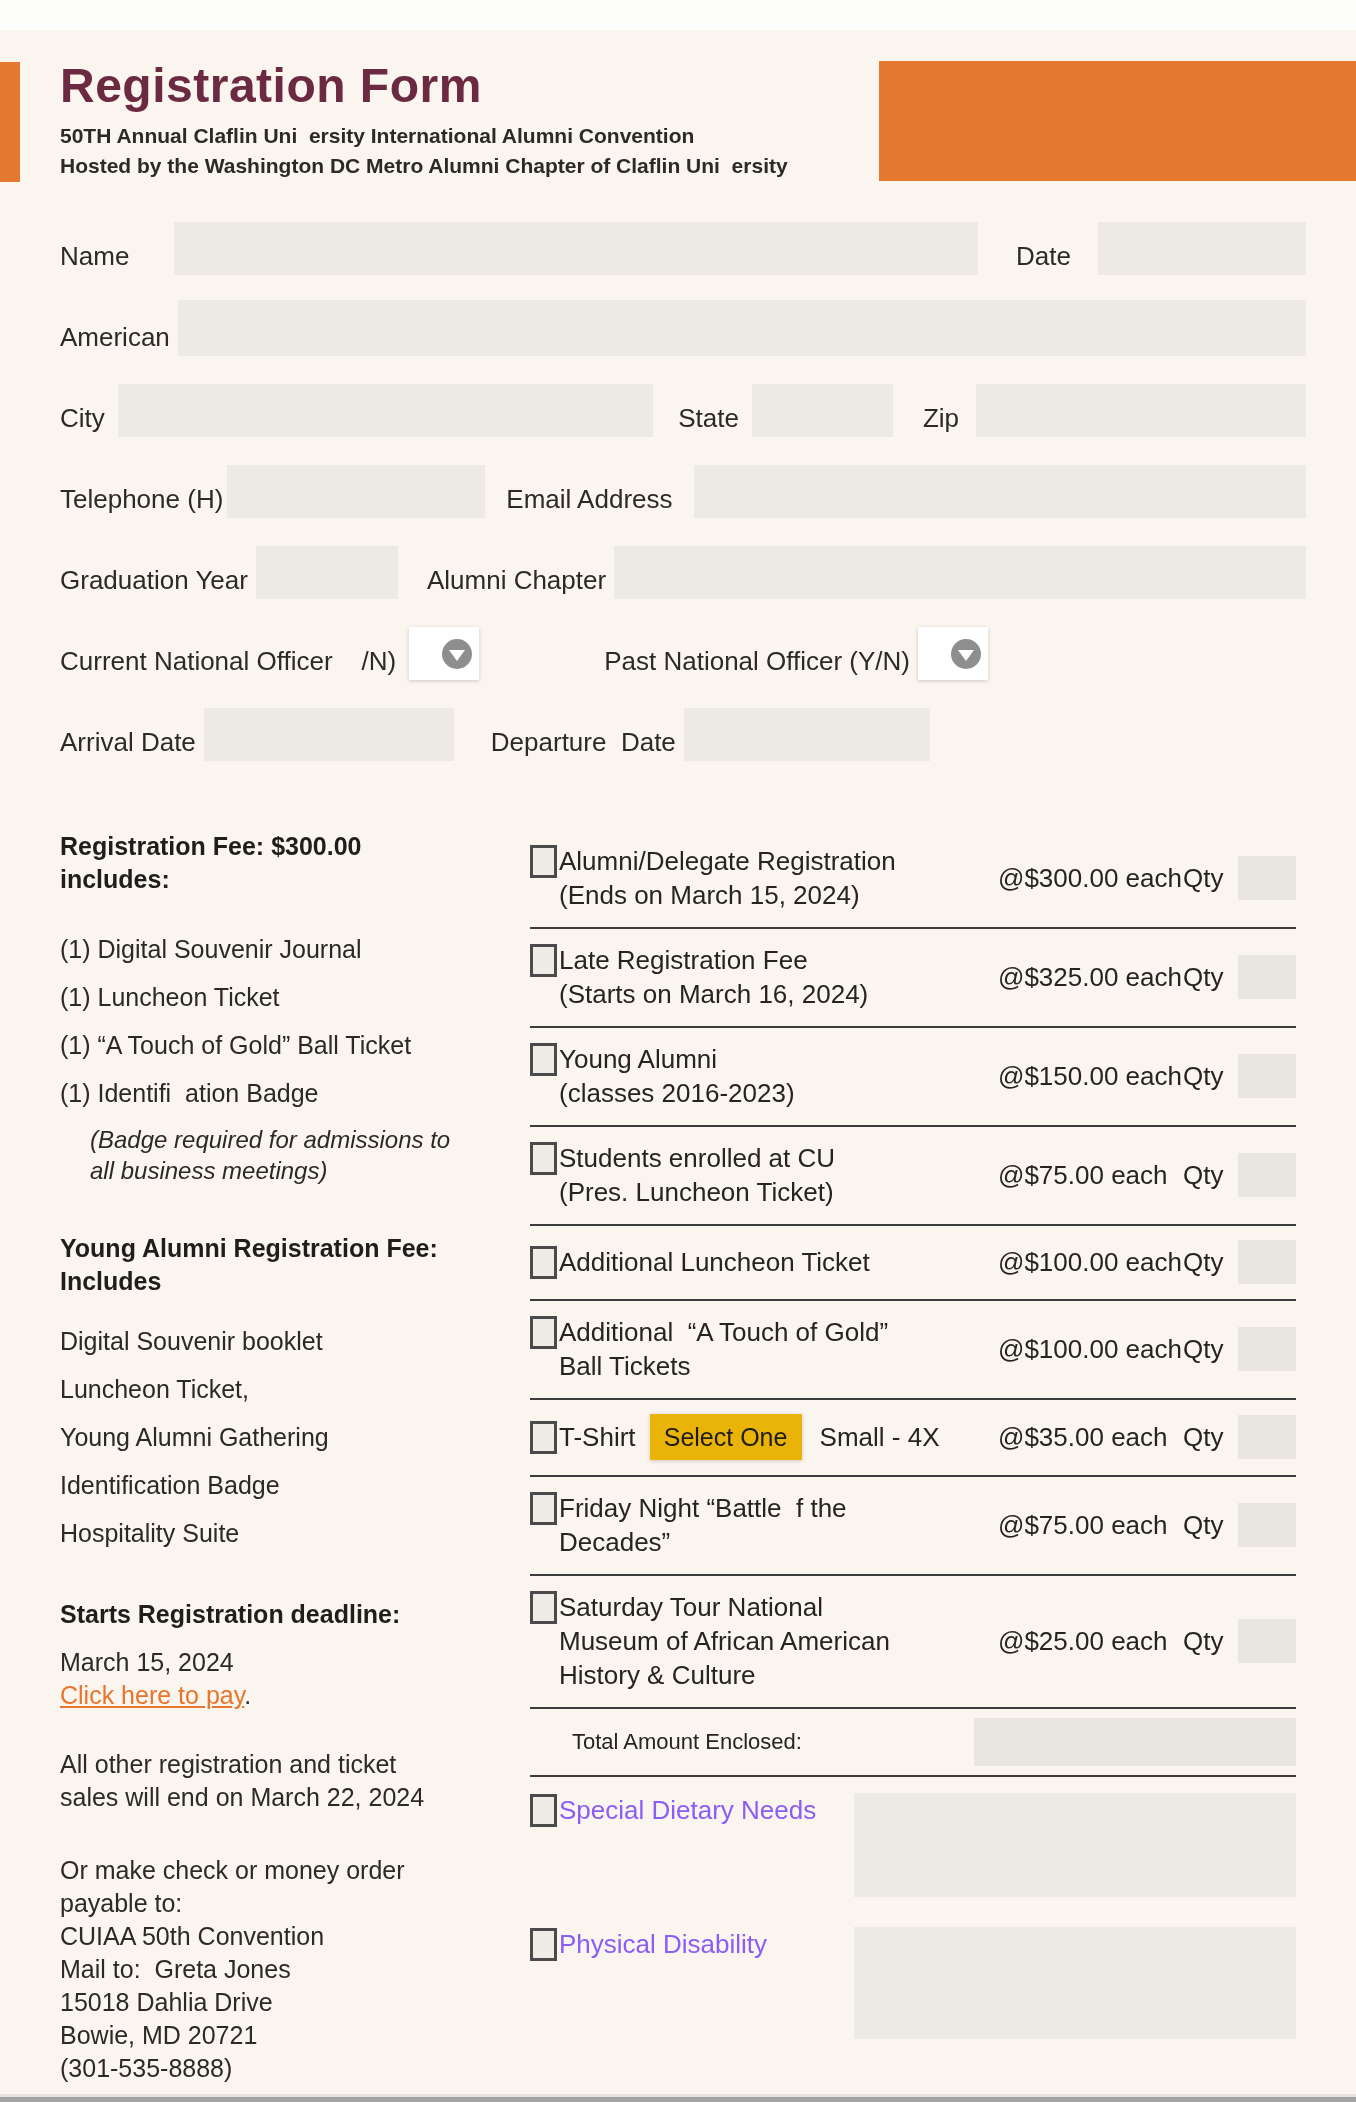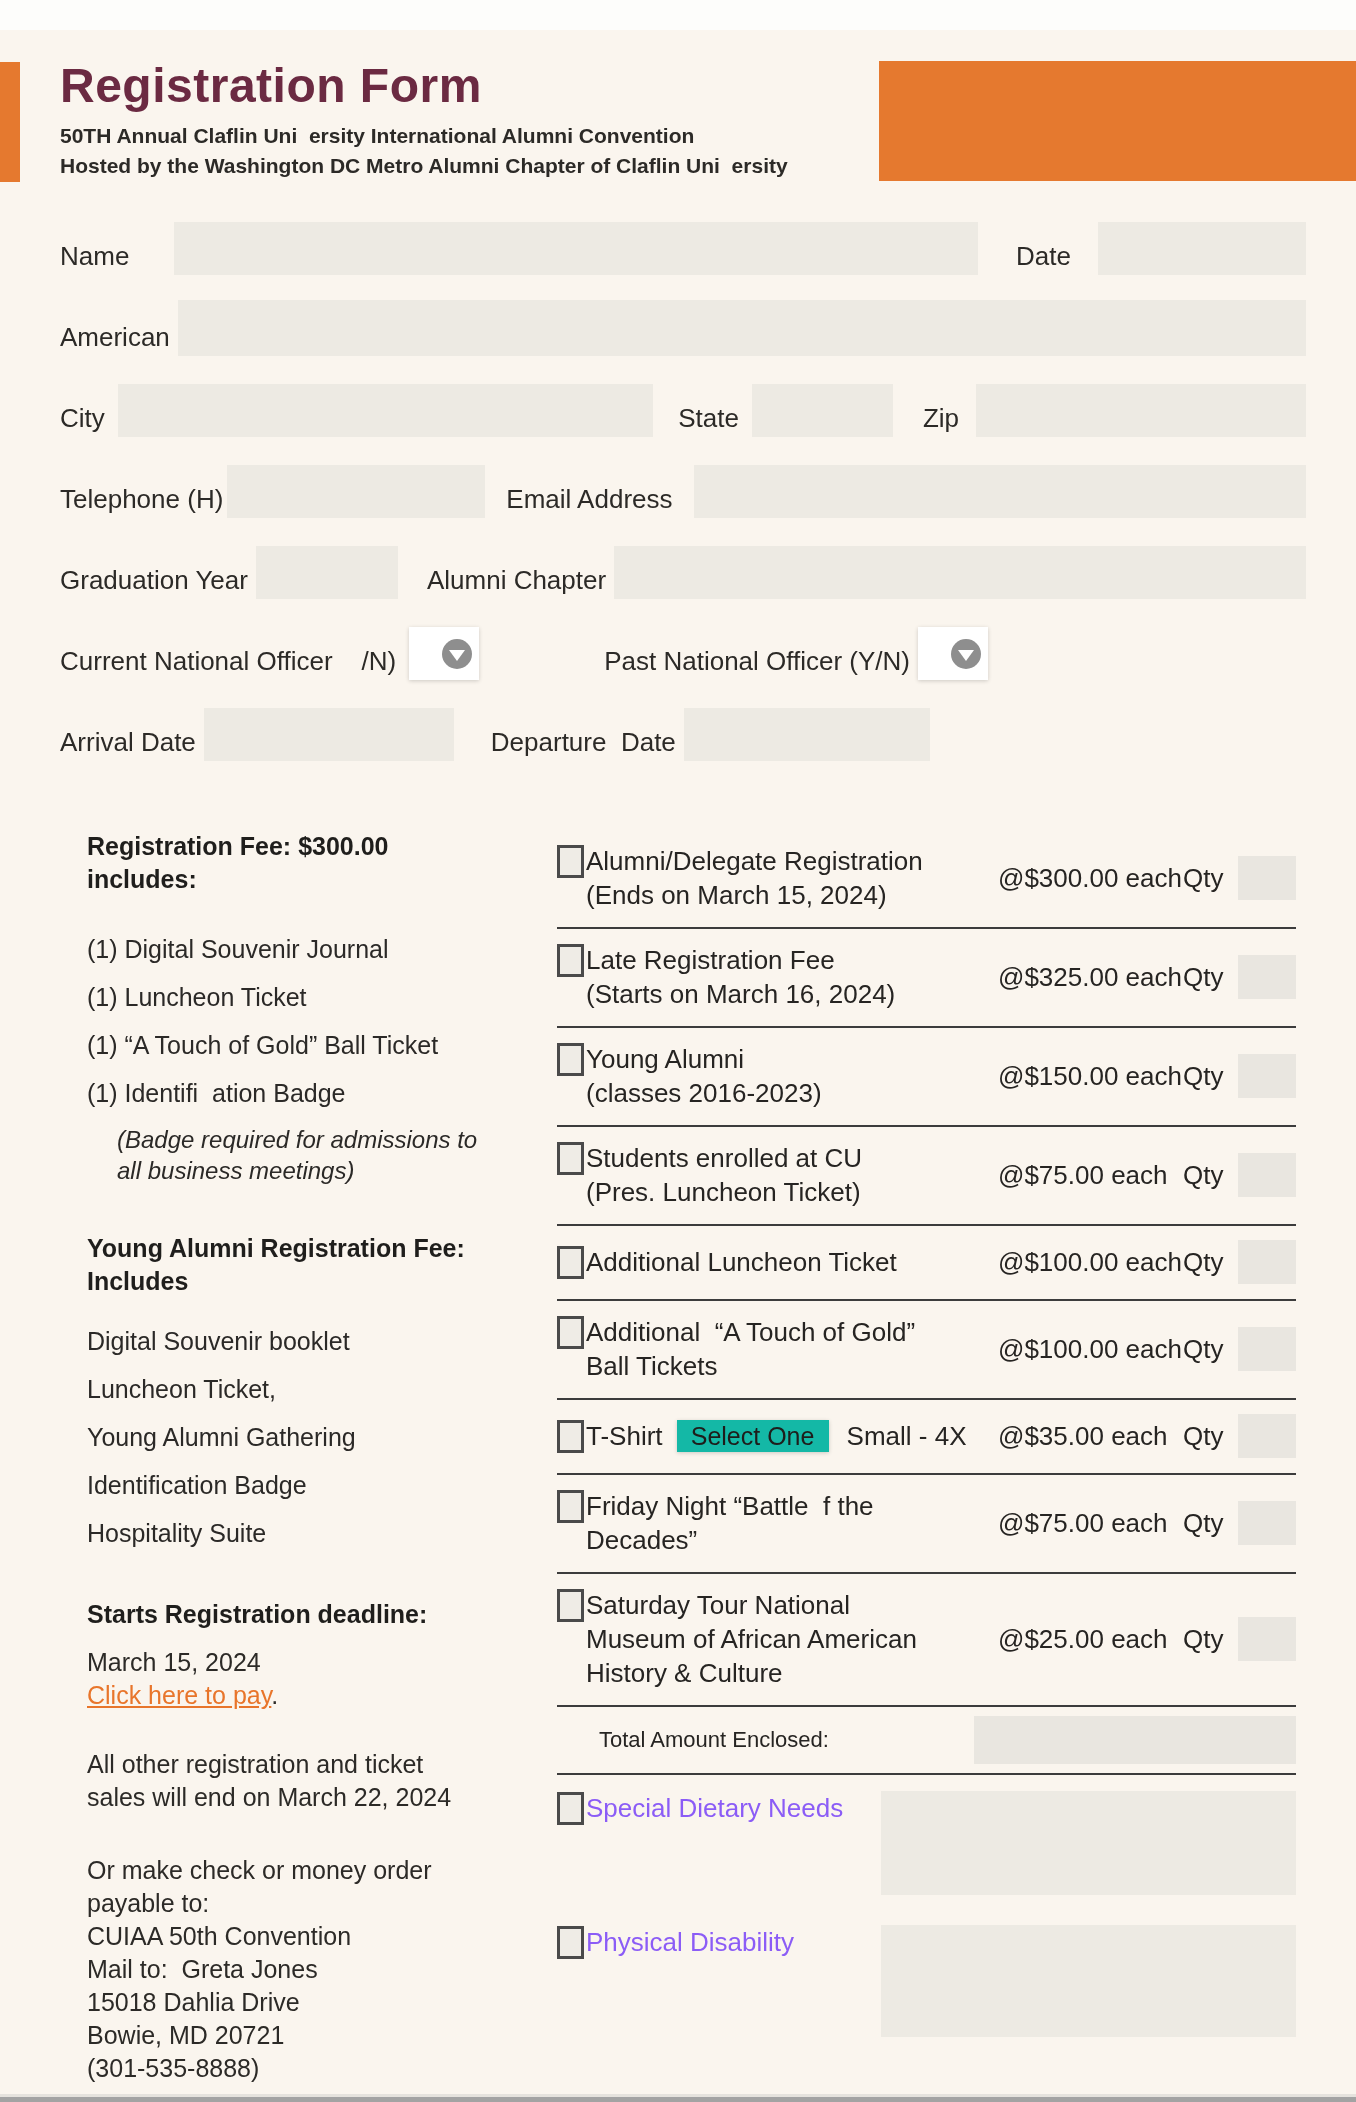--- a/index.html
+++ b/index.html
@@ -37,21 +37,21 @@
     width:30px; height:30px; border-radius:50%; background:#8e8e8e;
     display:flex; align-items:center; justify-content:center;
   }
   .dd-tri {
     width:0; height:0; border-left:8px solid transparent; border-right:8px solid transparent;
     border-top:11px solid #ffffff; margin-top:3px;
   }
 
   
   .columns { position:absolute; top:830px; left:60px; right:60px; display:flex; }
-  .left-col { flex:0 0 412px;margin-left:27px; }
+  .left-col { flex:0 0 412px; }
   .right-col { flex:1 1 auto; margin-left:58px; }
 
   .lc-heading { font-size:25px; font-weight:bold; line-height:33px; color:#1f1e1c; width:400px; }
   .lc-item { font-size:25px; line-height:34px; margin-bottom:14px; color:#2b2927; white-space:pre-wrap; }
   .lc-items { margin-top:36px; }
   .badge-note { font-style:italic; font-size:24px; line-height:31px; padding-left:30px; width:400px; margin-top:6px; color:#2b2927; }
   .young-heading { margin-top:46px; }
   .young-items { margin-top:26px; }
   .deadline-heading { margin-top:48px; }
   .deadline-date { font-size:25px; line-height:33px; margin-top:15px; }
@@ -69,21 +69,21 @@
     flex:0 0 auto; width:27px; height:33px; background:#efece6;
     border:3px solid #4a4a4a; margin-top:1px; cursor:pointer;
   }
   .oi-text { margin-left:2px; }
   .oi-line { font-size:26px; line-height:34px; color:#262422; white-space:pre-wrap; }
   .oi-price { flex:0 0 185px; font-size:26px; color:#262422; }
   .oi-qty { flex:0 0 55px; font-size:26px; color:#262422; }
   .qty-input { flex:0 0 58px; width:58px; height:44px; background:#e9e6e0; border:none; outline:none;
     font-size:24px; font-family:"Liberation Sans", sans-serif; text-align:center; }
   .select-box {
-    margin-left:14px; width:152px; height:32px; background:#14b8a6;
+    margin-left:14px; width:152px; height:46px; background:#eab308;
     box-shadow:0 1px 4px rgba(0,0,0,0.18); display:flex; align-items:center; justify-content:center;
     font-size:25px; color:#1e1d1b; cursor:pointer;
   }
   .size-text { margin-left:18px; font-size:26px; color:#262422; align-self:center; }
 
   .total-row { display:flex; align-items:center; border-bottom:2px solid #3c3c3c; padding:9px 0; }
   .total-label { font-size:22px; color:#262422; margin-left:42px; }
   .total-input { margin-left:auto; width:322px; height:48px; background:#e9e6e0; border:none; outline:none;
     font-size:24px; font-family:"Liberation Sans", sans-serif; padding:0 10px; }
 

